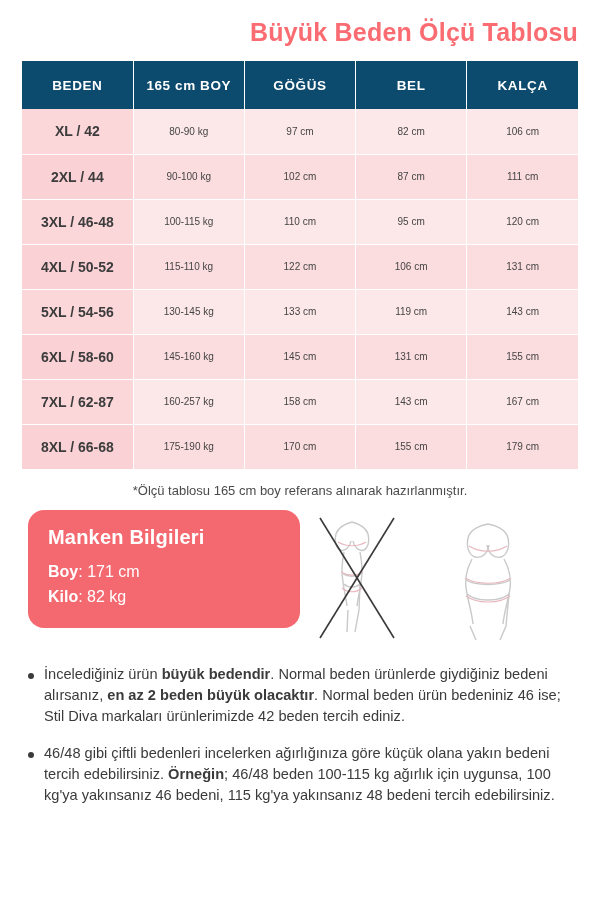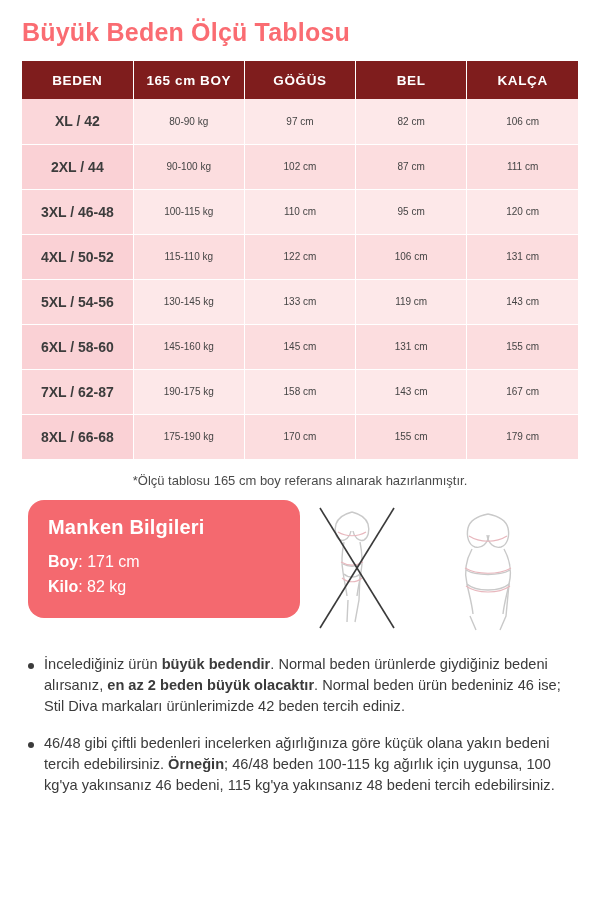--- a/index.html
+++ b/index.html
@@ -15,40 +15,40 @@
     color: #3b3b3b;
     overflow: hidden;
   }
   .page {
     width: 600px;
     height: 900px;
     position: relative;
     padding: 0 22px;
   }
   .title {
-    text-align: left;
+    text-align: right;
     font-size: 25px;
     font-weight: bold;
     color: #fa6c72;
     letter-spacing: 0.2px;
     padding-top: 18px;
     padding-bottom: 14px;
   }
   table.size-table {
     width: 556px;
     border-collapse: collapse;
     table-layout: fixed;
   }
   table.size-table th {
-    background: #7f1d1d;
+    background: #0c4a6e;
     color: #ffffff;
     font-size: 13.5px;
     font-weight: bold;
     letter-spacing: 0.6px;
-    height: 38px;
+    height: 48px;
     text-align: center;
     border-right: 1px solid #ffffff;
   }
   table.size-table th:last-child { border-right: none; }
   table.size-table td {
     height: 45px;
     text-align: center;
     font-size: 10px;
     color: #444444;
     border-right: 1px solid #ffffff;
@@ -187,21 +187,21 @@
       </tr>
       <tr>
         <td class="beden-col">6XL / 58-60</td>
         <td>145-160 kg</td>
         <td>145 cm</td>
         <td>131 cm</td>
         <td>155 cm</td>
       </tr>
       <tr>
         <td class="beden-col">7XL / 62-87</td>
-        <td>190-175 kg</td>
+        <td>160-257 kg</td>
         <td>158 cm</td>
         <td>143 cm</td>
         <td>167 cm</td>
       </tr>
       <tr>
         <td class="beden-col">8XL / 66-68</td>
         <td>175-190 kg</td>
         <td>170 cm</td>
         <td>155 cm</td>
         <td>179 cm</td>

